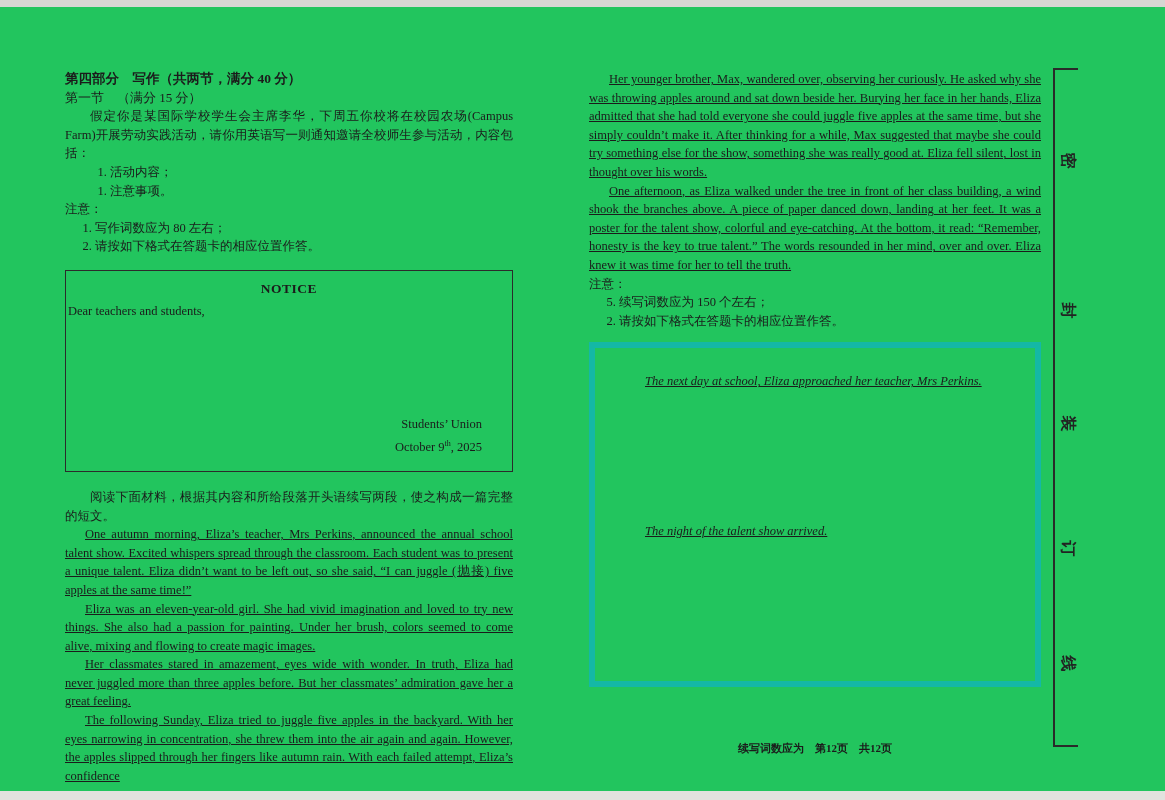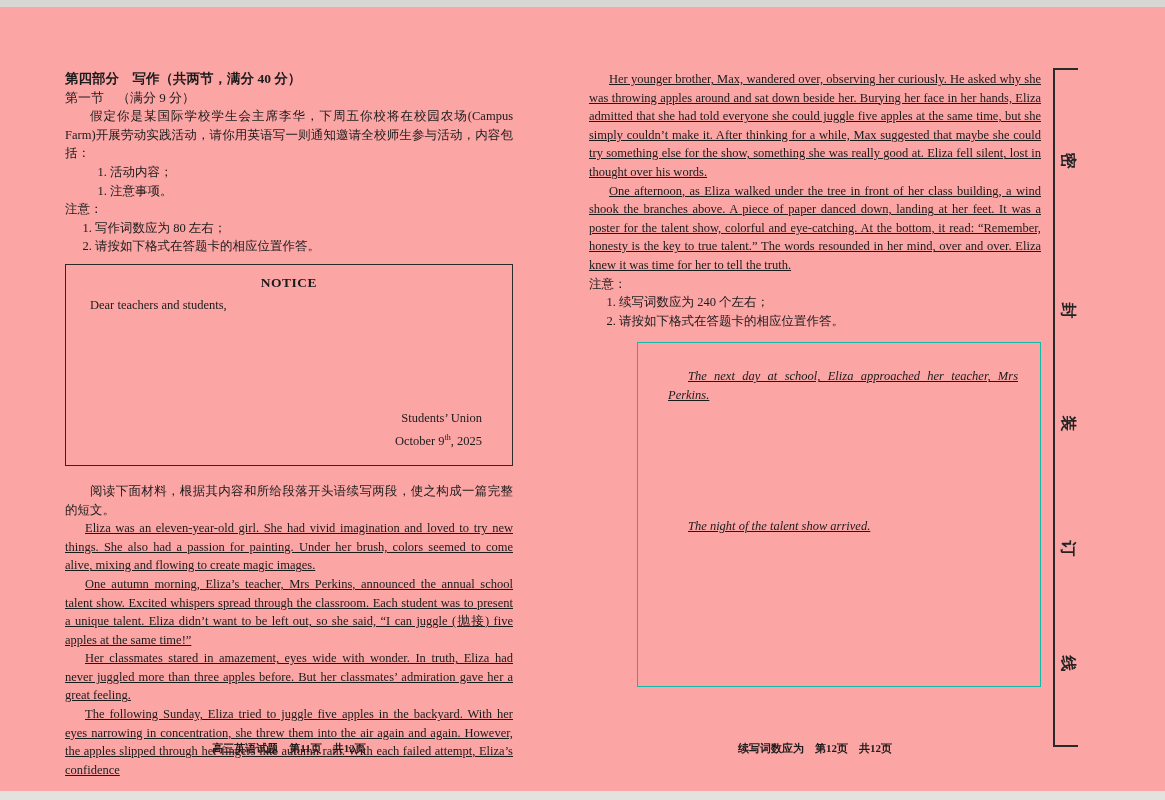--- a/index.html
+++ b/index.html
@@ -3,49 +3,49 @@
 <meta charset="utf-8">
 <style>
   * { box-sizing: border-box; }
   html,body { margin:0; padding:0; }
   body {
     width:1165px; height:800px; position:relative;
     background:#efefec;
     font-family:"Liberation Serif","DejaVu Serif",serif;
     color:#1b1b1b;
   }
-  .page { position:absolute; inset:0; background:#fca5a5; overflow:hidden; }
+  .page { position:absolute; inset:0; background:#22c55e; overflow:hidden; }
   .scan-top { position:absolute; left:0; top:0; width:100%; height:7px; background:#d7d7d3; }
   .scan-bottom { position:absolute; left:0; bottom:0; width:100%; height:9px; background:#e2e2de; }
 
   .col { position:absolute; top:70px; font-size:12.5px; line-height:18.6px; text-align:justify; }
   .col-left  { left:65px;  width:448px; }
   .col-right { left:589px; width:452px; }
 
   p { margin:0; }
   .h-part { font-weight:bold; font-size:13.5px; }
   .h-sec  { font-size:13px; }
   .indent2  { text-indent:2em; }
   .eindent  { text-indent:1.6em;text-decoration:underline; }
   .pt-item  { padding-left:2.6em; }
   .note-item{ padding-left:1.4em; }
 
   .notice-box {
     position:relative; border:1px solid #2b2b2b;
-    height:202px; margin:8px 0 16px 0; padding:9px 24px;
+    height:202px; margin:14px 0 16px 0; padding:9px 2px;
     text-align:left;
   }
   .notice-title { text-align:center; font-weight:bold; font-size:13.5px; letter-spacing:0.5px; }
   .notice-salutation { margin-top:3px; }
   .notice-sign { position:absolute; right:30px; bottom:14px; text-align:right; line-height:20px; }
   .notice-sign sup { font-size:8px; }
 
   .cont-box {
-    position:relative; border:1px solid #14b8a6;
-    height:345px; margin-top:12px;margin-left:48px;
+    position:relative; border:6px solid #14b8a6;
+    height:345px; margin-top:12px;
   }
   .cont-p { position:absolute; left:30px; right:22px; font-style:italic; }
   .cont-p1 { top:24px; }
   .cont-p2 { top:174px; }
 
   .footer { position:absolute; top:741px; font-size:11px; font-weight:bold; text-align:center; }
   .footer-left  { left:65px;  width:448px; }
   .footer-right { left:589px; width:452px; }
 
   .binding-line { position:absolute; left:1053px; top:68px; width:1.5px; height:679px; background:#2a2a2a; }
@@ -60,58 +60,57 @@
 </style>
 </head>
 <body>
 
 <div class="page">
   <div class="scan-top"></div>
   <div class="scan-bottom"></div>
 
   <div class="col col-left">
     <p class="h-part">第四部分　写作（共两节，满分 40 分）</p>
-    <p class="h-sec">第一节　（满分 9 分）</p>
+    <p class="h-sec">第一节　（满分 15 分）</p>
     <p class="indent2">假定你是某国际学校学生会主席李华，下周五你校将在校园农场(Campus Farm)开展劳动实践活动，请你用英语写一则通知邀请全校师生参与活动，内容包括：</p>
     <p class="pt-item">1. 活动内容；</p>
     <p class="pt-item">1. 注意事项。</p>
     <p>注意：</p>
     <p class="note-item">1. 写作词数应为 80 左右；</p>
     <p class="note-item">2. 请按如下格式在答题卡的相应位置作答。</p>
 
     <div class="notice-box">
       <div class="notice-title">NOTICE</div>
       <div class="notice-salutation">Dear teachers and students,</div>
       <div class="notice-sign">
         <div>Students’ Union</div>
         <div><span>October 9</span><sup>th</sup><span>, 2025</span></div>
       </div>
     </div>
 
     <p class="indent2">阅读下面材料，根据其内容和所给段落开头语续写两段，使之构成一篇完整的短文。</p>
+    <p class="eindent">One autumn morning, Eliza’s teacher, Mrs Perkins, announced the annual school talent show. Excited whispers spread through the classroom. Each student was to present a unique talent. Eliza didn’t want to be left out, so she said, “I can juggle (抛接) five apples at the same time!”</p>
     <p class="eindent">Eliza was an eleven-year-old girl. She had vivid imagination and loved to try new things. She also had a passion for painting. Under her brush, colors seemed to come alive, mixing and flowing to create magic images.</p>
-    <p class="eindent">One autumn morning, Eliza’s teacher, Mrs Perkins, announced the annual school talent show. Excited whispers spread through the classroom. Each student was to present a unique talent. Eliza didn’t want to be left out, so she said, “I can juggle (抛接) five apples at the same time!”</p>
     <p class="eindent">Her classmates stared in amazement, eyes wide with wonder. In truth, Eliza had never juggled more than three apples before. But her classmates’ admiration gave her a great feeling.</p>
     <p class="eindent">The following Sunday, Eliza tried to juggle five apples in the backyard. With her eyes narrowing in concentration, she threw them into the air again and again. However, the apples slipped through her fingers like autumn rain. With each failed attempt, Eliza’s confidence</p>
   </div>
 
   <div class="col col-right">
     <p class="eindent">Her younger brother, Max, wandered over, observing her curiously. He asked why she was throwing apples around and sat down beside her. Burying her face in her hands, Eliza admitted that she had told everyone she could juggle five apples at the same time, but she simply couldn’t make it. After thinking for a while, Max suggested that maybe she could try something else for the show, something she was really good at. Eliza fell silent, lost in thought over his words.</p>
     <p class="eindent">One afternoon, as Eliza walked under the tree in front of her class building, a wind shook the branches above. A piece of paper danced down, landing at her feet. It was a poster for the talent show, colorful and eye-catching. At the bottom, it read: “Remember, honesty is the key to true talent.” The words resounded in her mind, over and over. Eliza knew it was time for her to tell the truth.</p>
     <p>注意：</p>
-    <p class="note-item">1. 续写词数应为 240 个左右；</p>
+    <p class="note-item">5. 续写词数应为 150 个左右；</p>
     <p class="note-item">2. 请按如下格式在答题卡的相应位置作答。</p>
 
     <div class="cont-box">
       <p class="cont-p cont-p1 eindent">The next day at school, Eliza approached her teacher, Mrs Perkins.</p>
       <p class="cont-p cont-p2 eindent">The night of the talent show arrived.</p>
     </div>
   </div>
 
-  <div class="footer footer-left">高三英语试题　第11页　共12页</div>
   <div class="footer footer-right">续写词数应为　第12页　共12页</div>
 
   <div class="binding-line"></div>
   <div class="binding-tick-top"></div>
   <div class="binding-tick-bottom"></div>
   <div class="binding-char bc0">密</div>
   <div class="binding-char bc1">封</div>
   <div class="binding-char bc2">装</div>
   <div class="binding-char bc3">订</div>
   <div class="binding-char bc4">线</div>

